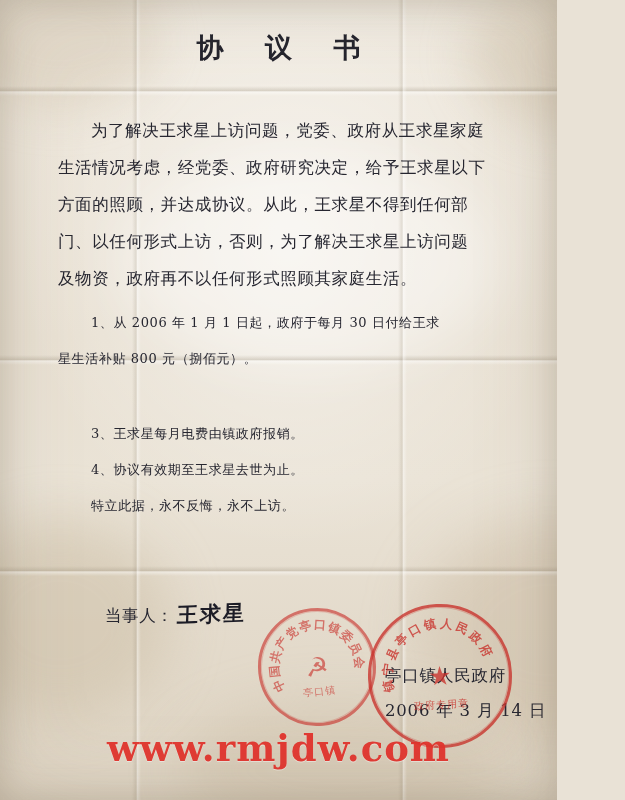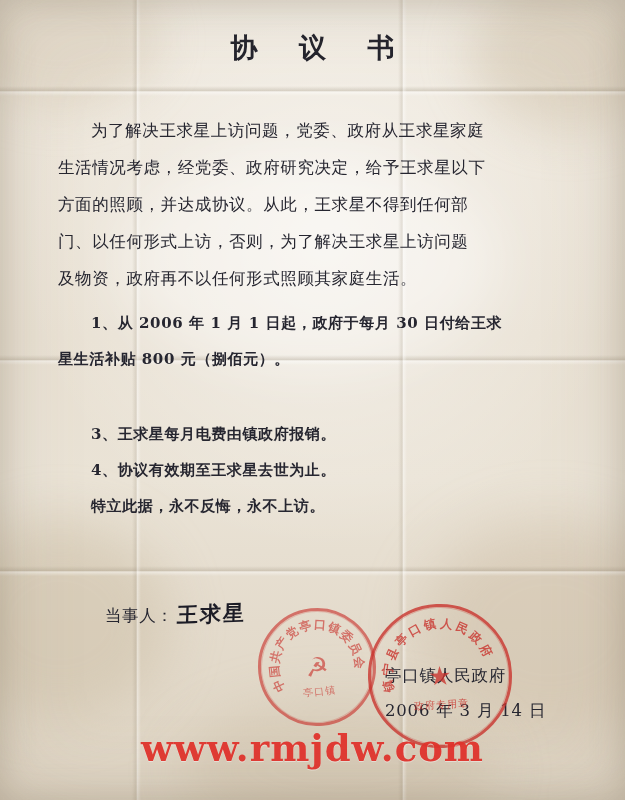--- a/index.html
+++ b/index.html
@@ -8,21 +8,21 @@
   }
   body {
     width: 625px;
     height: 800px;
     overflow: hidden;
     font-family: "DejaVu Serif", serif;
     background: #e9e2d6;
   }
   #page {
     position: relative;
-    width: 625px;
+    width: 557px;
     height: 800px;
     background:
       radial-gradient(ellipse 70% 55% at 52% 30%, rgba(255,255,255,0.55) 0%, rgba(255,255,255,0.0) 70%),
       linear-gradient(180deg, #efe9de 0%, #ece5d9 18%, #e8e0d2 42%, #eae3d6 60%, #e4dbcc 78%, #dfd5c4 100%);
     overflow: hidden;
   }
   
   .blotch {
     position: absolute;
     border-radius: 50%;
@@ -82,25 +82,24 @@
     text-align: justify;
   }
   #para-main { top: 112px; }
   #para-main .ln { display: block; white-space: nowrap; }
   #para-main .ln.first { text-indent: 33px; }
 
   .item {
     position: absolute;
     left: 58px;
     right: 46px;
-    font-size: 15px;
+    font-size: 13px;
     line-height: 36px;
     letter-spacing: 0.6px;
     color: #262630;
-    font-weight: bold;
   }
   .item .ln { display: block; }
   .item .ln.first { text-indent: 33px; }
 
   #item-1 { top: 305px; }
   #item-2 { top: 380px; }
   #item-3 { top: 416px; }
   #item-4 { top: 452px; }
   #closing { top: 488px; }
 

